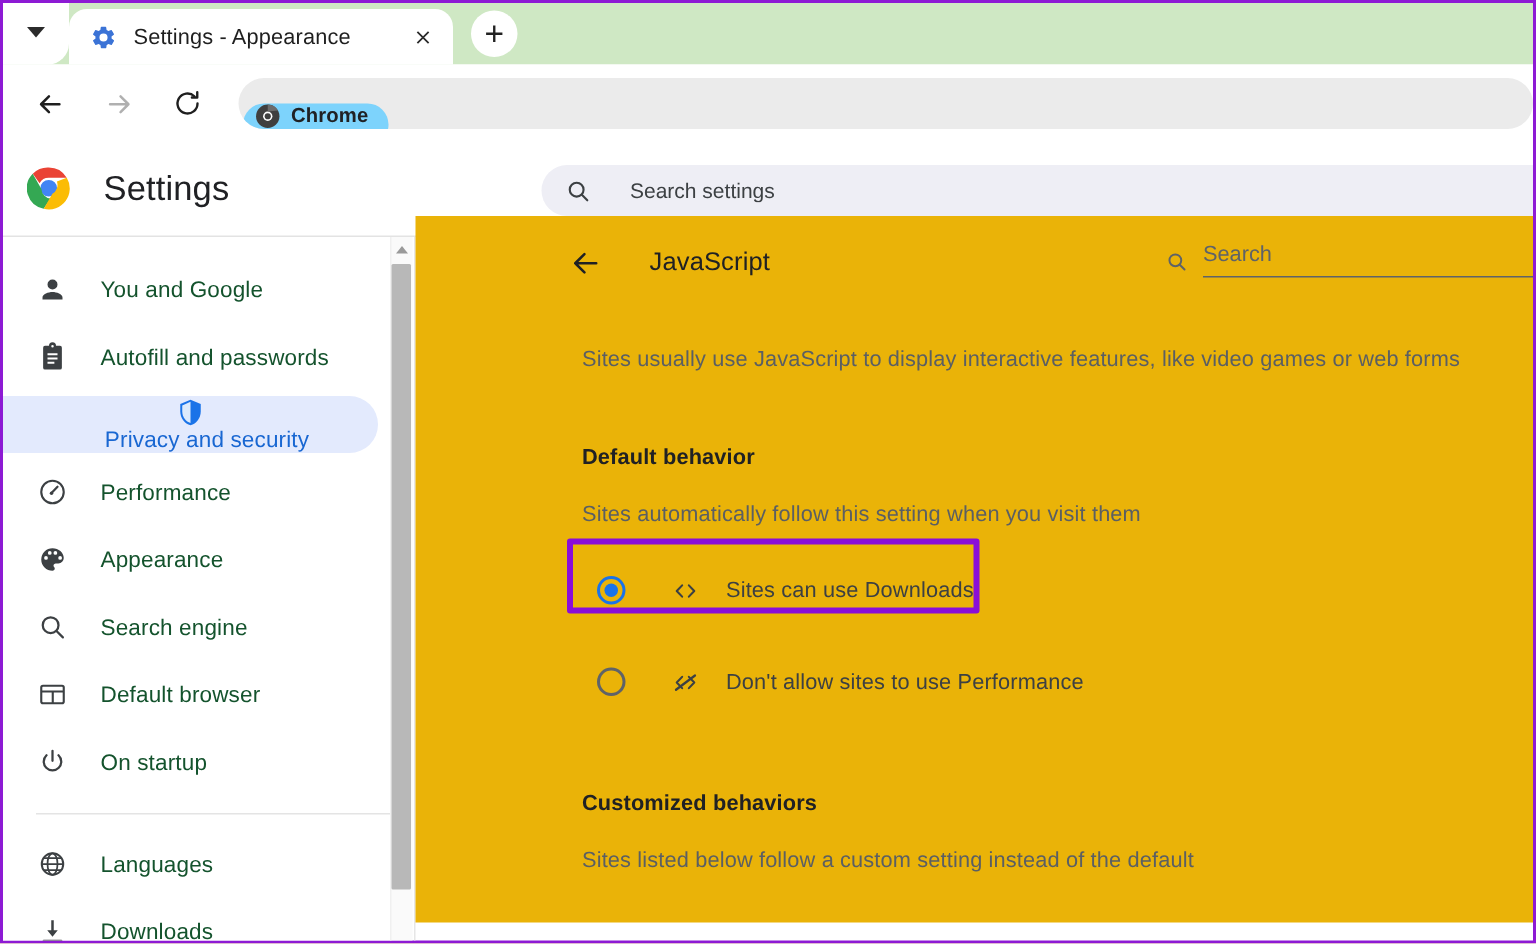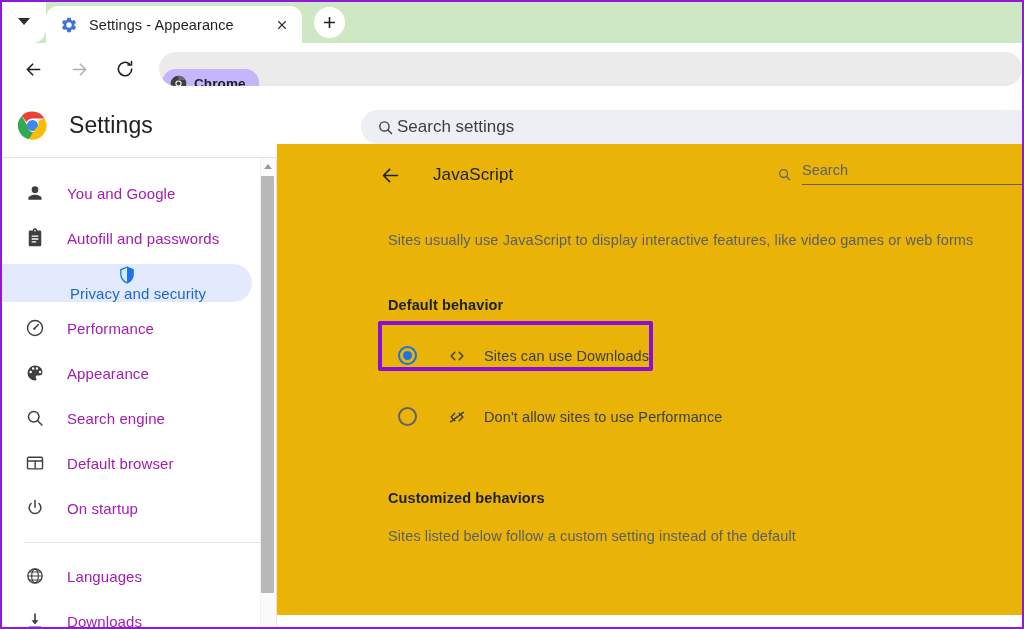--- a/index.html
+++ b/index.html
@@ -98,23 +98,23 @@
     height: 34px;
     background: #ebebeb;
     border-radius: 17px;
     display: flex; align-items: center;
     padding-left: 3px;
     margin-right: 0px;
     overflow: hidden;
   }
   .chrome-chip {
     height: 28px;
-    background: #c4b5fd;
+    background: #7dd3fc;
     border-radius: 14px;
-    display: flex; align-items: center;
+    display: flex; align-items: flex-start;
     padding: 0 13px 0 8px;
     flex: 0 0 auto;
     margin-top: 28px;
   }
   .chrome-chip-icon { width: 17px; height: 17px; margin-right: 7px; flex: 0 0 17px; }
   .chrome-chip-label {
     font-size: 13.5px; color: #202124; font-weight: 600;
     letter-spacing: .1px;
   }
   .omni-url {
@@ -145,22 +145,22 @@
     position: absolute; left: 359px; top: 108px;
     width: 680px; height: 34px;
     background: #eeeef5;
     border-radius: 17px;
     display: flex; align-items: center;
     padding-left: 16px;
   }
   .settings-search .mag { width: 17px; height: 17px; flex: 0 0 17px; }
   .settings-search input {
     border: none; outline: none; background: transparent;
-    margin-left: 3px;
-    font-size: 17px;
+    margin-left: 26px;
+    font-size: 14px;
     font-family: "Liberation Sans", sans-serif;
     color: #3c4043;
     width: 90%;
   }
   .settings-search input::placeholder { color: #3c4043; }
 
   
   .hdr-rule {
     position: absolute; left: 0; top: 155px; width: 1020px;
     height: 1px; background: #e3e3e3;
@@ -183,21 +183,21 @@
   }
   .side-item + .side-item { margin-top: 7px; }
   .side-item.active { background: #e3eafd; flex-direction: column; }
   .side-icon {
     width: 21px; height: 21px; flex: 0 0 21px;
     margin-right: 22px;
     display: flex; align-items: center; justify-content: center;
   }
   .side-label {
     font-size: 15px;
-    color: #a21caf;
+    color: #14532d;
     letter-spacing: .1px;
     white-space: nowrap;
   }
   .side-item.active .side-label { color: #1967d2; }
   .side-divider {
     height: 1px; background: #e4e4e4;
     margin: 15px 0 14px 22px;
   }
 
   
@@ -551,20 +551,21 @@
         </span>
         <span class="fld">Search</span>
       </div>
     </div>
 
     <div class="c-body">
 
       <div class="c-desc">Sites usually use JavaScript to display interactive features, like video games or web forms</div>
 
       <div class="c-section-title">Default behavior</div>
+      <div class="c-sub">Sites automatically follow this setting when you visit them</div>
 
       <div class="radio-group">
 
         <div class="radio-row">
           <span class="radio-dot on"></span>
           <span class="radio-icon">
             <svg viewBox="0 0 24 24" width="20" height="20">
               <path fill="none" stroke="#3c4043" stroke-width="1.7" stroke-linecap="round" stroke-linejoin="round" d="M9.3 7.5 5 12l4.3 4.5M14.7 7.5 19 12l-4.3 4.5"></path>
             </svg>
           </span>

